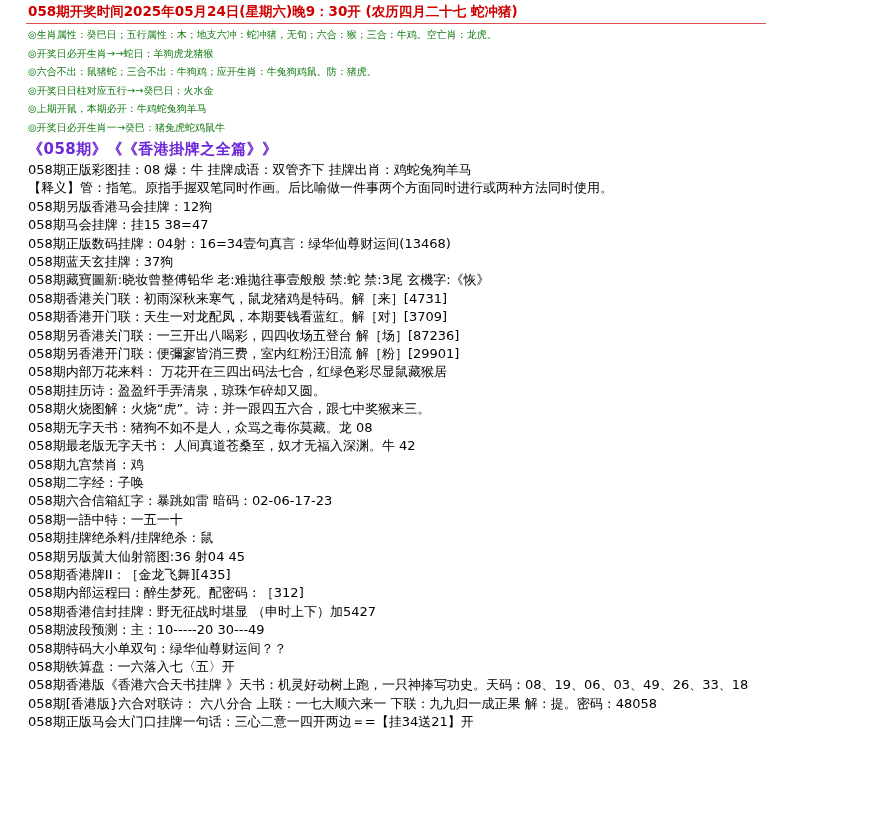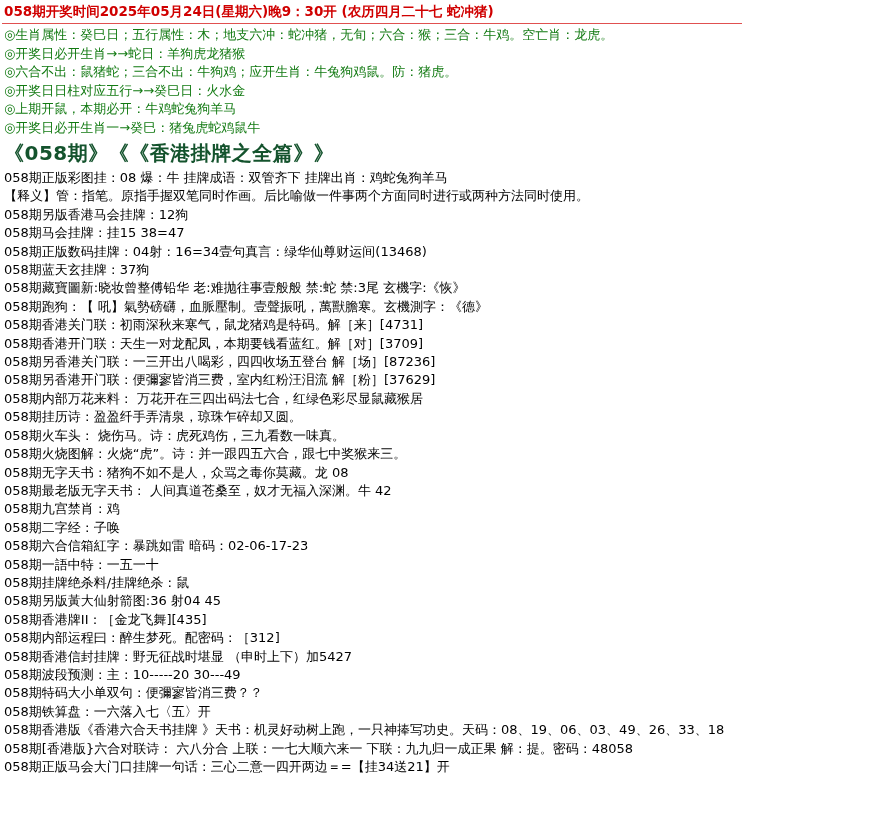--- a/index.html
+++ b/index.html
@@ -14,45 +14,46 @@
     font-size: 13px;
     color: #000000;
     overflow: hidden;
   }
   .page {
     width: 744px;
     height: 832px;
     position: relative;
     padding: 0;
     box-sizing: border-box;
+    margin-left: 24px;
   }
   .header-line {
     color: #d00000;
     font-size: 13.5px;
     font-weight: bold;
     padding: 3px 4px 1px 4px;
     letter-spacing: 0px;
   }
   .hr-red {
     border: none;
     border-top: 1px solid #e05050;
     margin: 1px 2px 2px 2px;
   }
   .zodiac-block {
     padding: 0 4px;
     color: #127a12;
-    font-size: 13px;
+    font-size: 10px;
     line-height: 18.5px;
   }
   .zodiac-block .row {
     white-space: nowrap;
   }
   .title-row {
-    color: #14532d;
-    font-size: 20px;
+    color: #6d28d9;
+    font-size: 15px;
     font-weight: bold;
     padding: 3px 4px 2px 4px;
     letter-spacing: 0.5px;
   }
   .body-block {
     padding: 0 4px;
     line-height: 18.4px;
     font-size: 13px;
     color: #000000;
   }
@@ -81,42 +82,40 @@
   <div class="title-row">《058期》《《香港掛牌之全篇》》</div>
 
   <div class="body-block">
     <div class="line">058期正版彩图挂：08  爆：牛  挂牌成语：双管齐下  挂牌出肖：鸡蛇兔狗羊马</div>
     <div class="line">【释义】管：指笔。原指手握双笔同时作画。后比喻做一件事两个方面同时进行或两种方法同时使用。</div>
     <div class="line">058期另版香港马会挂牌：12狗</div>
     <div class="line">058期马会挂牌：挂15  38=47</div>
     <div class="line">058期正版数码挂牌：04射：16=34壹句真言：绿华仙尊财运间(13468)</div>
     <div class="line">058期蓝天玄挂牌：37狗</div>
     <div class="line">058期藏寶圖新:晓妆曾整傅铅华  老:难抛往事壹般般  禁:蛇  禁:3尾  玄機字:《恢》</div>
-    <div class="line">058期跑狗：【 吼】氣勢磅礴，血脈壓制。壹聲振吼，萬獸膽寒。玄機測字：《德》</div>
     <div class="line">058期香港关门联：初雨深秋来寒气，鼠龙猪鸡是特码。解［来］[4731]</div>
     <div class="line">058期香港开门联：天生一对龙配凤，本期要钱看蓝红。解［对］[3709]</div>
     <div class="line">058期另香港关门联：一三开出八喝彩，四四收场五登台  解［场］[87236]</div>
-    <div class="line">058期另香港开门联：便彌寥皆消三费，室内红粉汪泪流  解［粉］[37629]</div>
+    <div class="line">058期另香港开门联：便彌寥皆消三费，室内红粉汪泪流  解［粉］[29901]</div>
     <div class="line">058期内部万花来料：  万花开在三四出码法七合，红绿色彩尽显鼠藏猴居</div>
     <div class="line">058期挂历诗：盈盈纤手弄清泉，琼珠乍碎却又圆。</div>
-    <div class="line">058期火车头：  烧伤马。诗：虎死鸡伤，三九看数一味真。</div>
     <div class="line">058期火烧图解：火烧“虎”。诗：并一跟四五六合，跟七中奖猴来三。</div>
     <div class="line">058期无字天书：猪狗不如不是人，众骂之毒你莫藏。龙  08</div>
     <div class="line">058期最老版无字天书：  人间真道苍桑至，奴才无福入深渊。牛  42</div>
     <div class="line">058期九宫禁肖：鸡</div>
     <div class="line">058期二字经：子唤</div>
     <div class="line">058期六合信箱紅字：暴跳如雷  暗码：02-06-17-23</div>
     <div class="line">058期一語中特：一五一十</div>
     <div class="line">058期挂牌绝杀料/挂牌绝杀：鼠</div>
     <div class="line">058期另版黃大仙射箭图:36  射04  45</div>
     <div class="line">058期香港牌II：［金龙飞舞][435]</div>
     <div class="line">058期内部运程曰：醉生梦死。配密码：［312]</div>
     <div class="line">058期香港信封挂牌：野无征战时堪显 （申时上下）加5427</div>
     <div class="line">058期波段预测：主：10-----20  30---49</div>
-    <div class="line">058期特码大小单双句：便彌寥皆消三费？？</div>
+    <div class="line">058期特码大小单双句：绿华仙尊财运间？？</div>
     <div class="line">058期铁算盘：一六落入七〈五〉开</div>
     <div class="line">058期香港版《香港六合天书挂牌 》天书：机灵好动树上跑，一只神捧写功史。天码：08、19、06、03、49、26、33、18</div>
     <div class="line">058期[香港版}六合对联诗：  六八分合  上联：一七大顺六来一  下联：九九归一成正果  解：提。密码：48058</div>
     <div class="line">058期正版马会大门口挂牌一句话：三心二意一四开两边＝=【挂34送21】开</div>
 
   </div>
 
 </div>
 
 </body></html>

